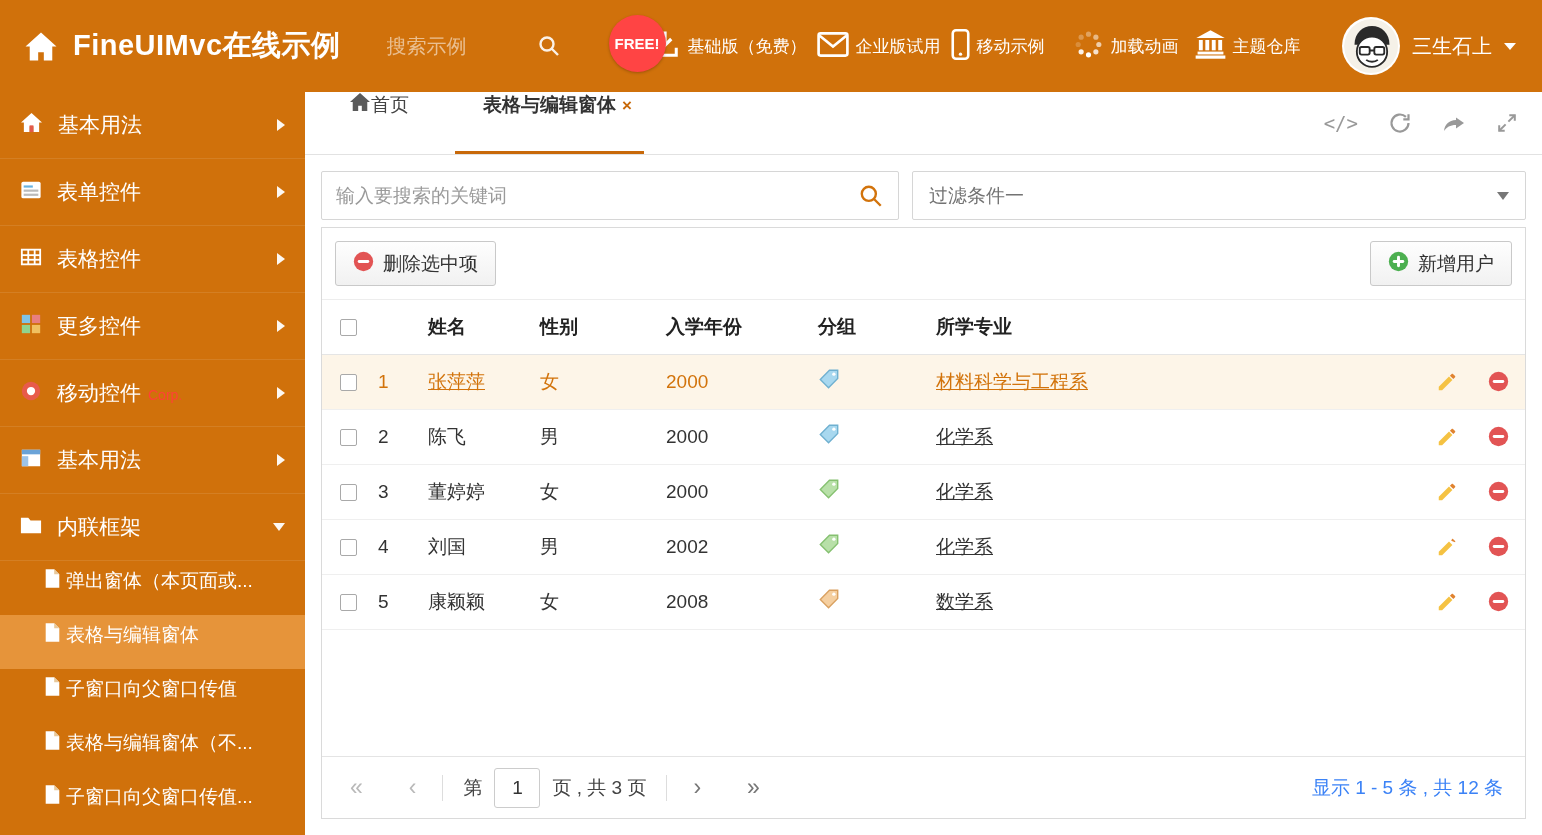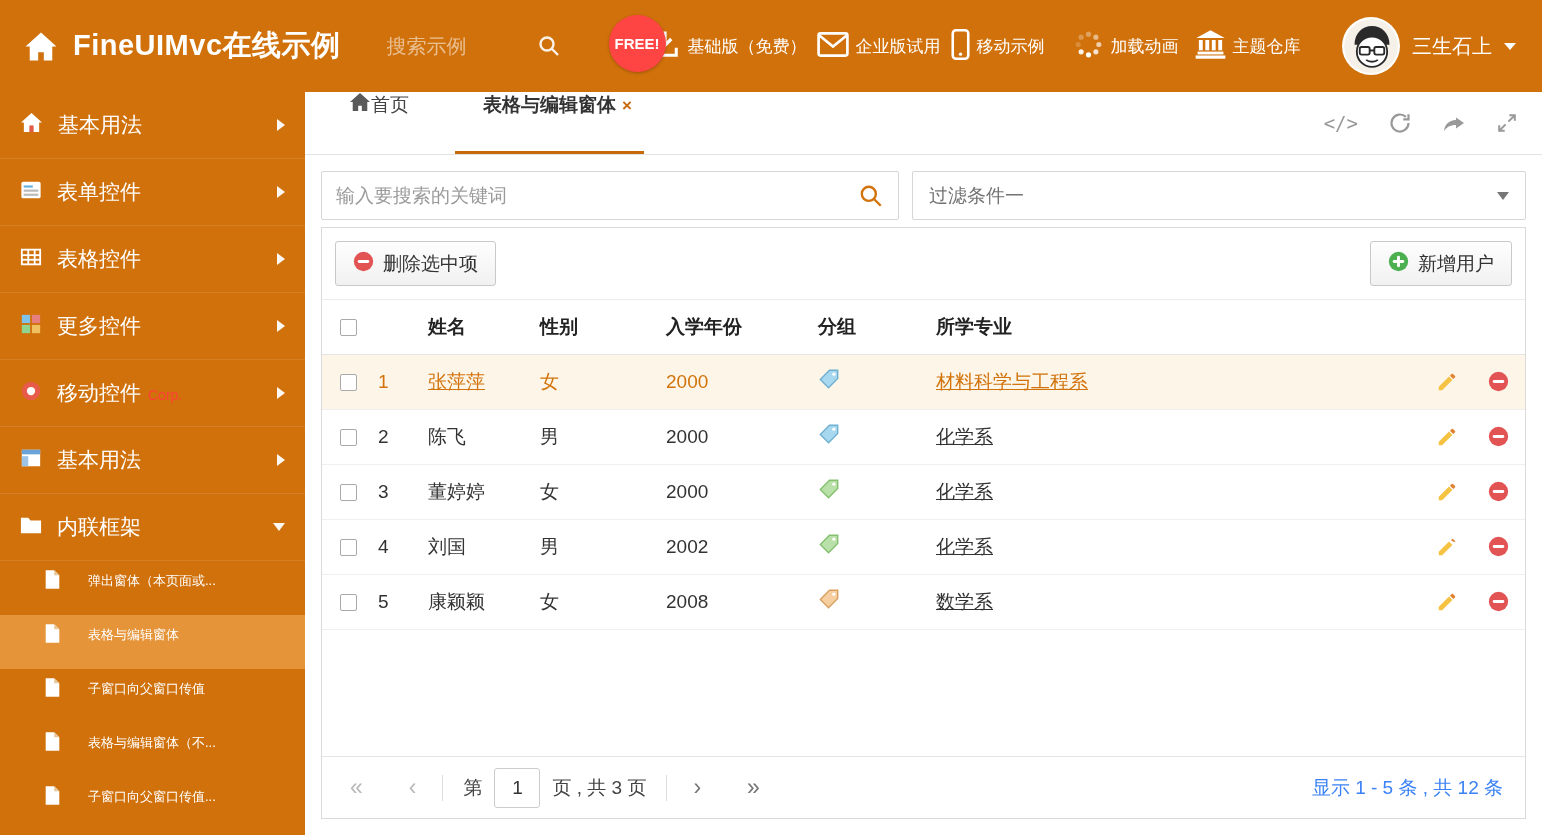--- a/index.html
+++ b/index.html
@@ -30,21 +30,21 @@
   .sidebar{width:305px;background:#d0710b;color:#fff;flex:0 0 auto;overflow:hidden}
   .main{flex:1;display:flex;flex-direction:column;min-width:0;background:#fff}
 
   
   .side-item{height:67px;display:flex;align-items:center;gap:15px;padding:0 20px;font-size:21px;
     border-bottom:1px solid rgba(255,255,255,.10);cursor:pointer}
   .side-item .lbl{flex:1;display:flex;align-items:baseline;gap:7px;white-space:nowrap}
   .corp{color:#ff4136;font-size:14px}
   .tri-r{width:0;height:0;border-top:6px solid transparent;border-bottom:6px solid transparent;border-left:8px solid rgba(255,255,255,.95)}
   .tri-d{width:0;height:0;border-left:6px solid transparent;border-right:6px solid transparent;border-top:8px solid rgba(255,255,255,.95)}
-  .side-sub{height:54px;display:flex;align-items:center;gap:27px;padding:0 20px 15px 44px;font-size:13px;white-space:nowrap;cursor:pointer}
+  .side-sub{height:54px;display:flex;align-items:center;gap:5px;padding:0 20px 15px 44px;font-size:19px;white-space:nowrap;cursor:pointer}
   .side-sub.active{background:#e6943a}
 
   
   .tabbar{height:63px;display:flex;align-items:stretch;border-bottom:1px solid #e2e2e2;background:#fff}
   .tab{display:flex;align-items:flex-start;gap:0;padding:0 22px;font-size:19px;color:#444;cursor:pointer}
   .tab.home{margin-left:22px}
   .tab.active{margin-left:24px;padding:0 28px;font-weight:bold;color:#333;border-bottom:3px solid #c8690a;position:relative}
   .tab-close{position:absolute;top:5px;right:12px;color:#c8690a;font-size:17px;font-weight:bold;line-height:1;cursor:pointer}
   .tab-tools{margin-left:auto;display:flex;align-items:center;gap:30px;padding-right:24px;color:#999}
   .code-ic{font-size:19px;font-family:"DejaVu Sans Mono",monospace;color:#999;cursor:pointer}

